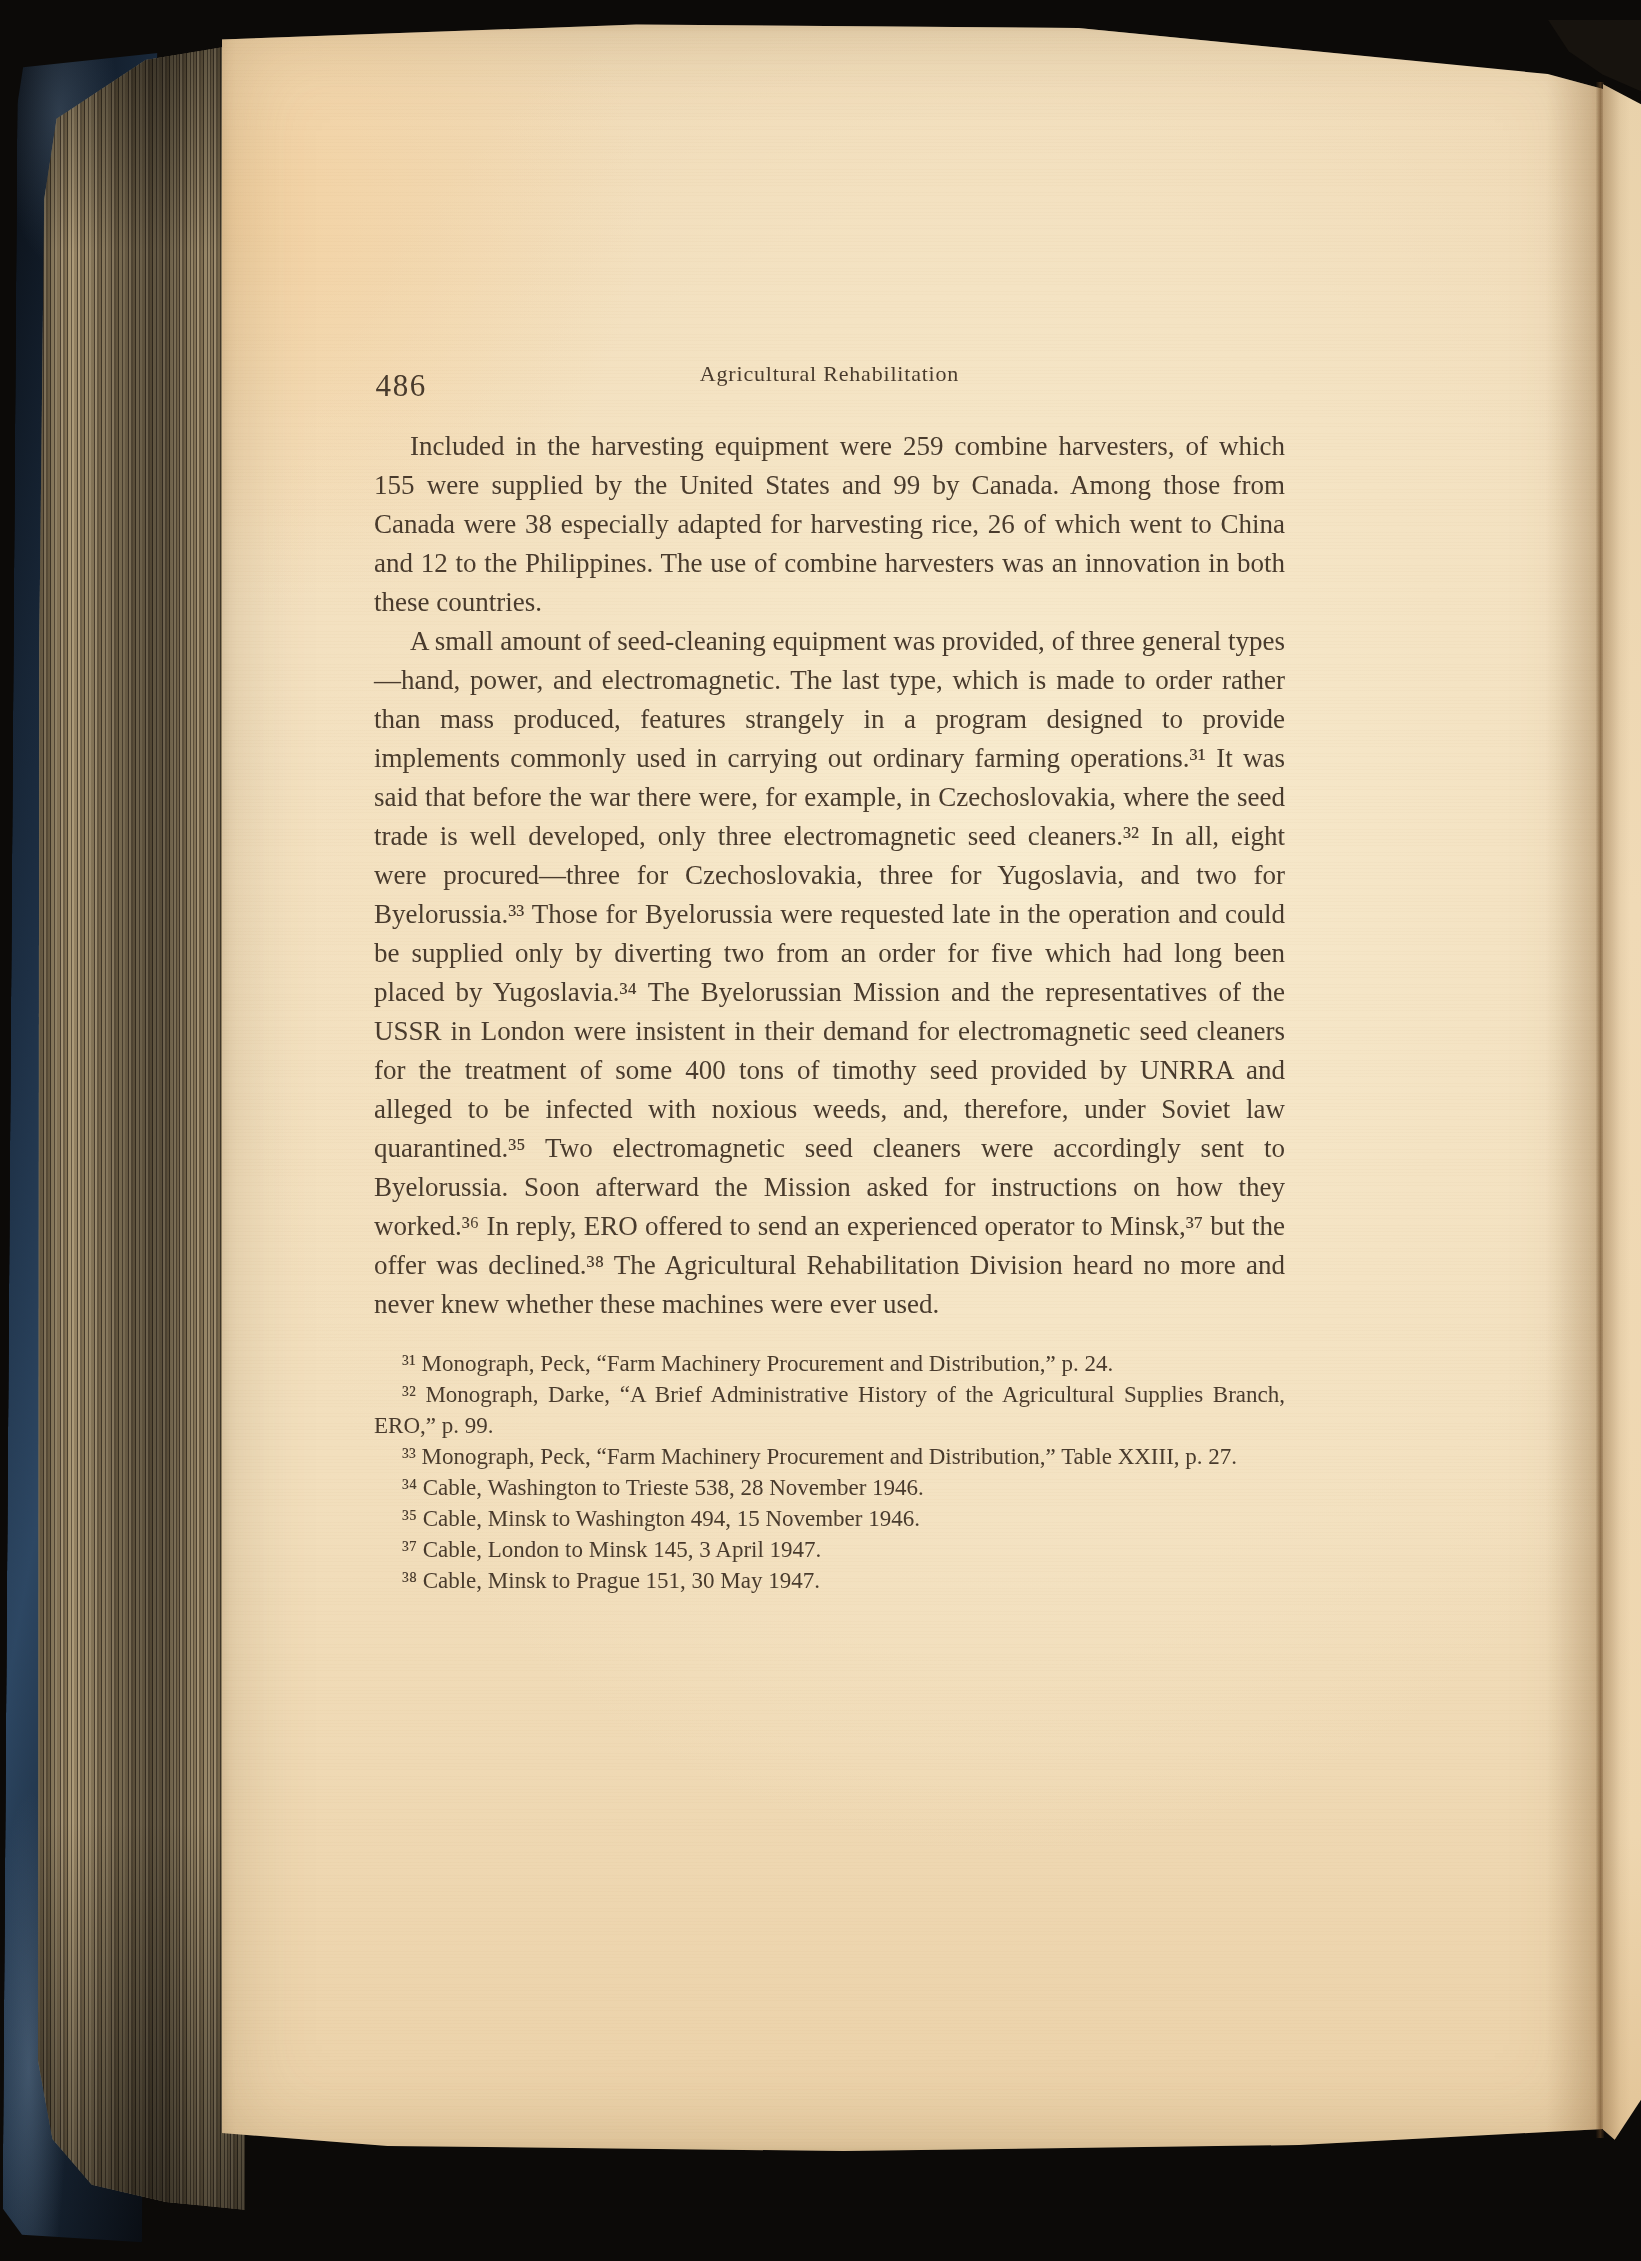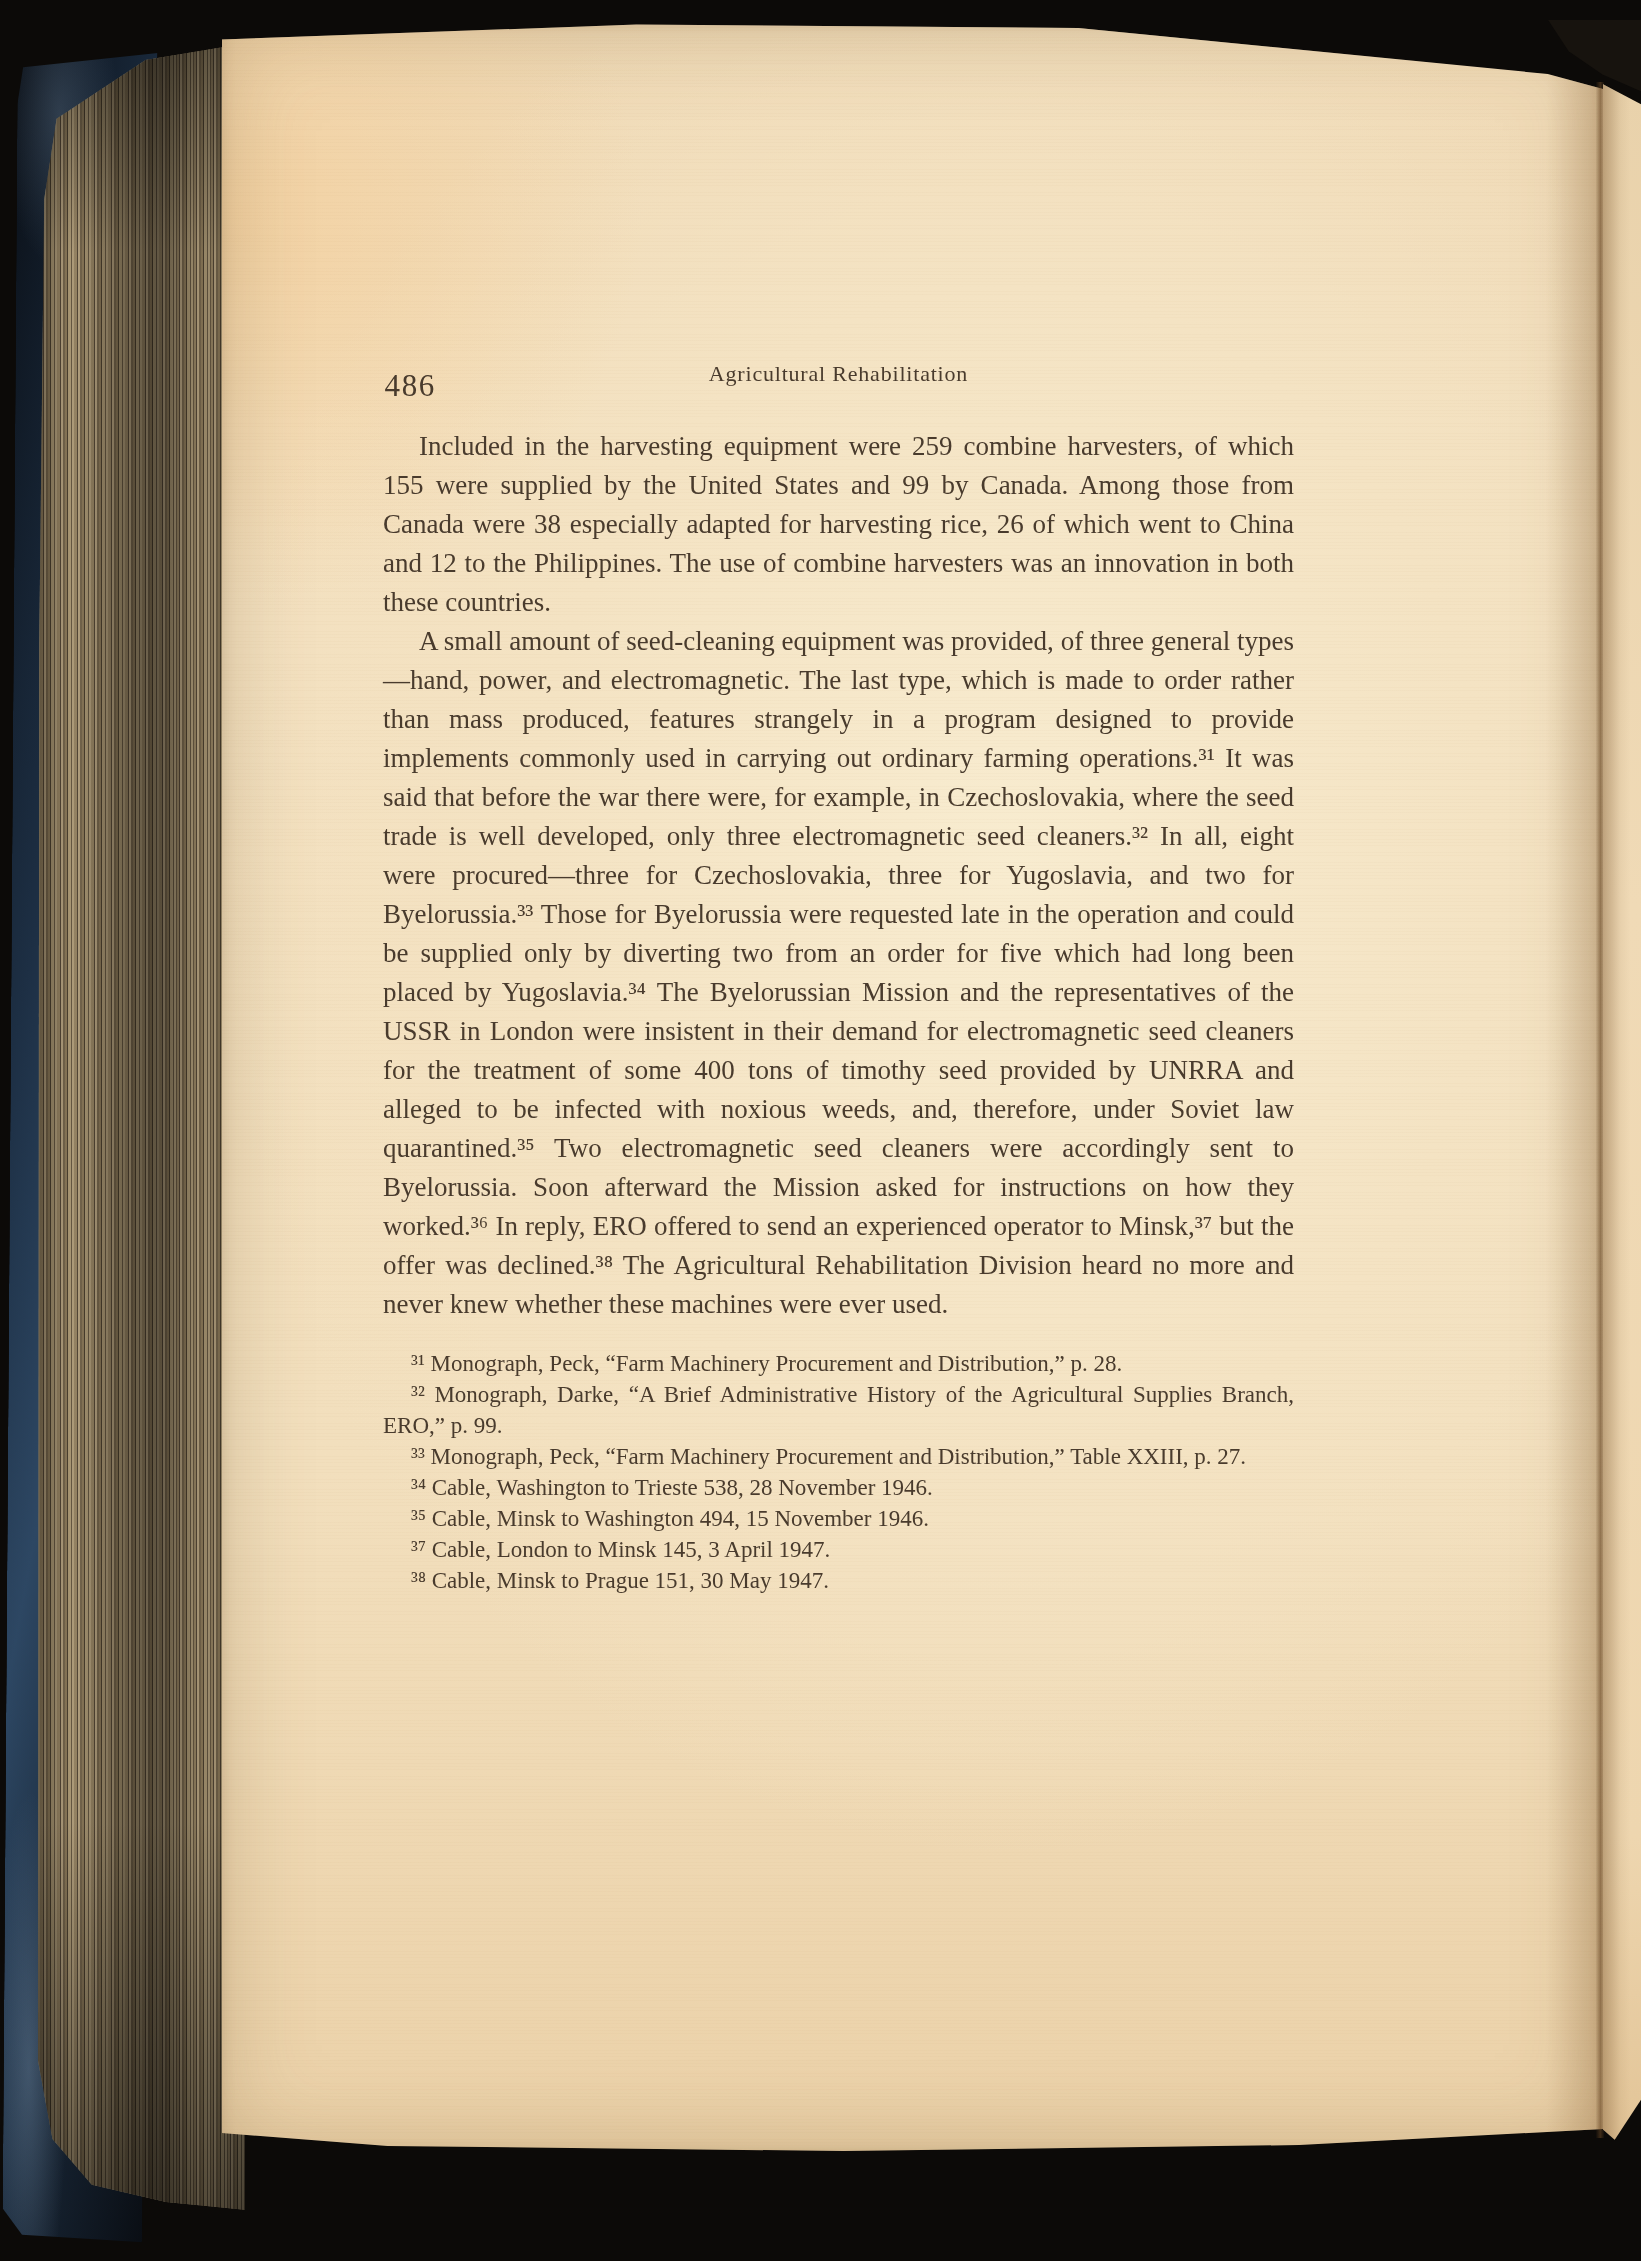--- a/index.html
+++ b/index.html
@@ -65,21 +65,21 @@
     clip-path:polygon(0 0.2%,100% 1.2%,100% 97.6%,30% 99.6%,0 99.1%);
   }
   .corner-shadow{
     position:absolute;left:1548px;top:19.7px;width:94px;height:72px;
     background:#17130e;
     clip-path:polygon(0 0,100% 0,100% 100%,58% 76%,22% 44%);
   }
 
   
   .content{
-    position:absolute;left:161px;top:338px;width:911px;
+    position:absolute;left:152px;top:338px;width:911px;
     color:var(--ink,#493b2d);
   }
   .running-head{position:relative;height:51px;}
   .page-number{
     position:absolute;left:1.6px;top:6.6px;
     font-size:31px;letter-spacing:1.6px;
   }
   .head-title{
     margin:0;text-align:center;font-weight:normal;
     font-size:22px;letter-spacing:0.8px;
@@ -108,21 +108,21 @@
         <span class="page-number">486</span>
         <h1 class="head-title">Agricultural Rehabilitation</h1>
       </div>
 
       <div class="body-text">
         <p class="indent">Included in the harvesting equipment were 259 combine harvesters, of which 155 were supplied by the United States and 99 by Canada. Among those from Canada were 38 especially adapted for harvesting rice, 26 of which went to China and 12 to the Philippines. The use of combine harvesters was an innovation in both these countries.</p>
         <p class="indent">A small amount of seed-cleaning equipment was provided, of three general types—hand, power, and electromagnetic. The last type, which is made to order rather than mass produced, features strangely in a program designed to provide implements commonly used in carrying out ordinary farming operations.³¹ It was said that before the war there were, for example, in Czechoslovakia, where the seed trade is well developed, only three electromagnetic seed cleaners.³² In all, eight were procured—three for Czechoslovakia, three for Yugoslavia, and two for Byelorussia.³³ Those for Byelorussia were requested late in the operation and could be supplied only by diverting two from an order for five which had long been placed by Yugoslavia.³⁴ The Byelorussian Mission and the representatives of the USSR in London were insistent in their demand for electromagnetic seed cleaners for the treatment of some 400 tons of timothy seed provided by UNRRA and alleged to be infected with noxious weeds, and, therefore, under Soviet law quarantined.³⁵ Two electromagnetic seed cleaners were accordingly sent to Byelorussia. Soon afterward the Mission asked for instructions on how they worked.³⁶ In reply, ERO offered to send an experienced operator to Minsk,³⁷ but the offer was declined.³⁸ The Agricultural Rehabilitation Division heard no more and never knew whether these machines were ever used.</p>
       </div>
 
       <div class="footnotes">
-        <p>³¹ Monograph, Peck, “Farm Machinery Procurement and Distribution,” p. 28.</p>
+        <p>³¹ Monograph, Peck, “Farm Machinery Procurement and Distribution,” p. 24.</p>
         <p>³² Monograph, Darke, “A Brief Administrative History of the Agricultural Supplies Branch, ERO,” p. 99.</p>
         <p>³³ Monograph, Peck, “Farm Machinery Procurement and Distribution,” Table XXIII, p. 27.</p>
         <p>³⁴ Cable, Washington to Trieste 538, 28 November 1946.</p>
         <p>³⁵ Cable, Minsk to Washington 494, 15 November 1946.</p>
         <p>³⁷ Cable, London to Minsk 145, 3 April 1947.</p>
         <p>³⁸ Cable, Minsk to Prague 151, 30 May 1947.</p>
       </div>
 
     </div>
   </div>

